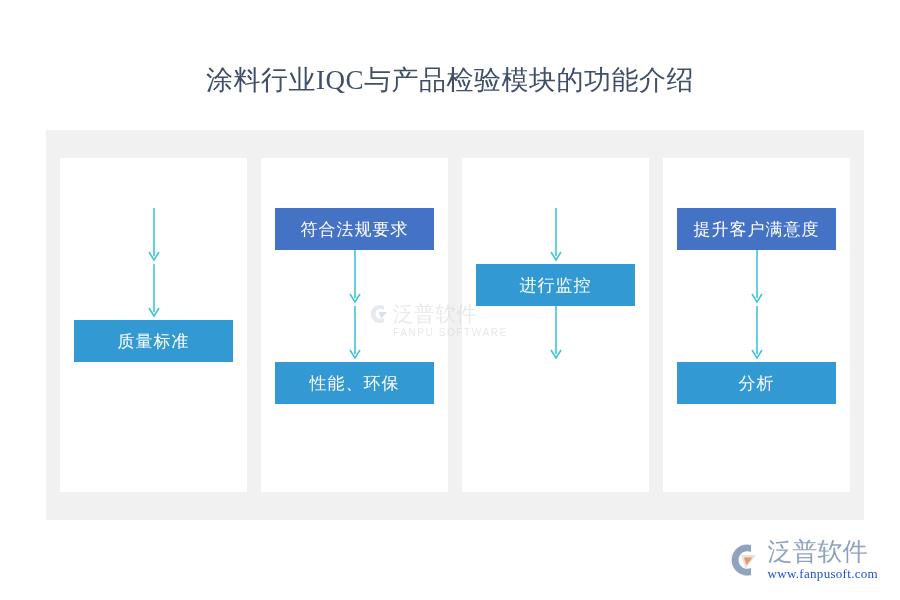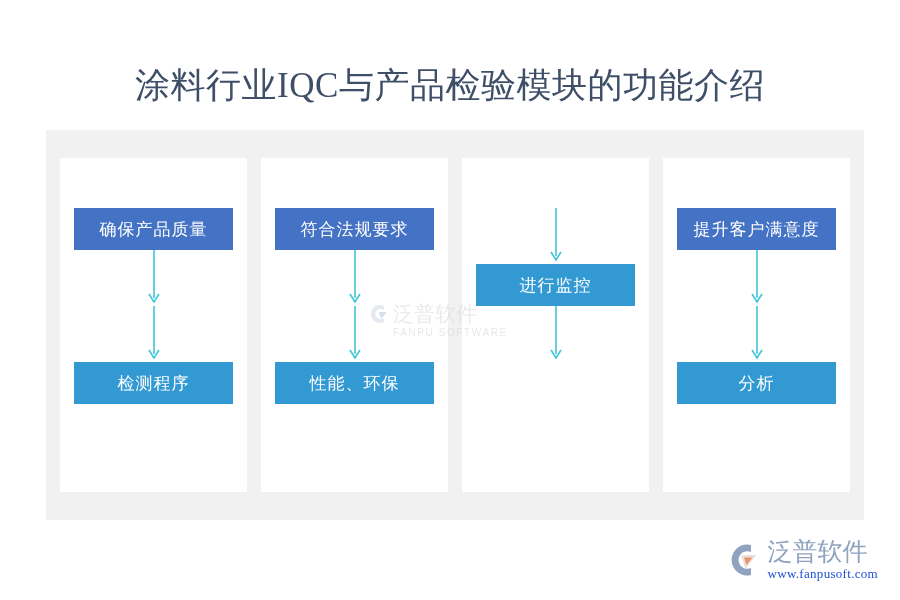--- a/index.html
+++ b/index.html
@@ -17,21 +17,21 @@
   }
 
   
   .page-title {
     position: absolute;
     top: 62px;
     left: 0;
     width: 900px;
     text-align: center;
     font-family: "Liberation Serif", "DejaVu Serif", serif;
-    font-size: 35px;
+    font-size: 27px;
     font-weight: 400;
     color: #3f4f68;
     letter-spacing: 0.5px;
     white-space: nowrap;
   }
 
   
   .panel {
     position: absolute;
     left: 46px;
@@ -153,34 +153,33 @@
   }
 </style>
 </head>
 <body>
 
 <div class="page-title">涂料行业IQC与产品检验模块的功能介绍</div>
 
 <div class="panel">
 
   <div class="column">
-    <div class="flow-box head">确保产品质量</div>
-    <div class="connector">
-      <svg width="20" height="56" viewBox="0 0 20 56" xmlns="http://www.w3.org/2000/svg">
-        <line x1="10" y1="0" x2="10" y2="48" stroke="#3fc5d6" stroke-width="1.6"></line>
-        <polyline points="5,44 10,52 15,44" fill="none" stroke="#3fc5d6" stroke-width="1.6"></polyline>
-      </svg>
-    </div>
-    <div class="connector">
-      <svg width="20" height="56" viewBox="0 0 20 56" xmlns="http://www.w3.org/2000/svg">
-        <line x1="10" y1="0" x2="10" y2="48" stroke="#3fc5d6" stroke-width="1.6"></line>
-        <polyline points="5,44 10,52 15,44" fill="none" stroke="#3fc5d6" stroke-width="1.6"></polyline>
-      </svg>
-    </div>
-    <div class="flow-box step">检测程序</div>
+    <div class="connector">
+      <svg width="20" height="56" viewBox="0 0 20 56" xmlns="http://www.w3.org/2000/svg">
+        <line x1="10" y1="0" x2="10" y2="48" stroke="#3fc5d6" stroke-width="1.6"></line>
+        <polyline points="5,44 10,52 15,44" fill="none" stroke="#3fc5d6" stroke-width="1.6"></polyline>
+      </svg>
+    </div>
+    <div class="connector">
+      <svg width="20" height="56" viewBox="0 0 20 56" xmlns="http://www.w3.org/2000/svg">
+        <line x1="10" y1="0" x2="10" y2="48" stroke="#3fc5d6" stroke-width="1.6"></line>
+        <polyline points="5,44 10,52 15,44" fill="none" stroke="#3fc5d6" stroke-width="1.6"></polyline>
+      </svg>
+    </div>
+    <div class="flow-box step">质量标准</div>
   </div>
 
   <div class="column">
     <div class="flow-box head">符合法规要求</div>
     <div class="connector">
       <svg width="20" height="56" viewBox="0 0 20 56" xmlns="http://www.w3.org/2000/svg">
         <line x1="10" y1="0" x2="10" y2="48" stroke="#3fc5d6" stroke-width="1.6"></line>
         <polyline points="5,44 10,52 15,44" fill="none" stroke="#3fc5d6" stroke-width="1.6"></polyline>
       </svg>
     </div>

